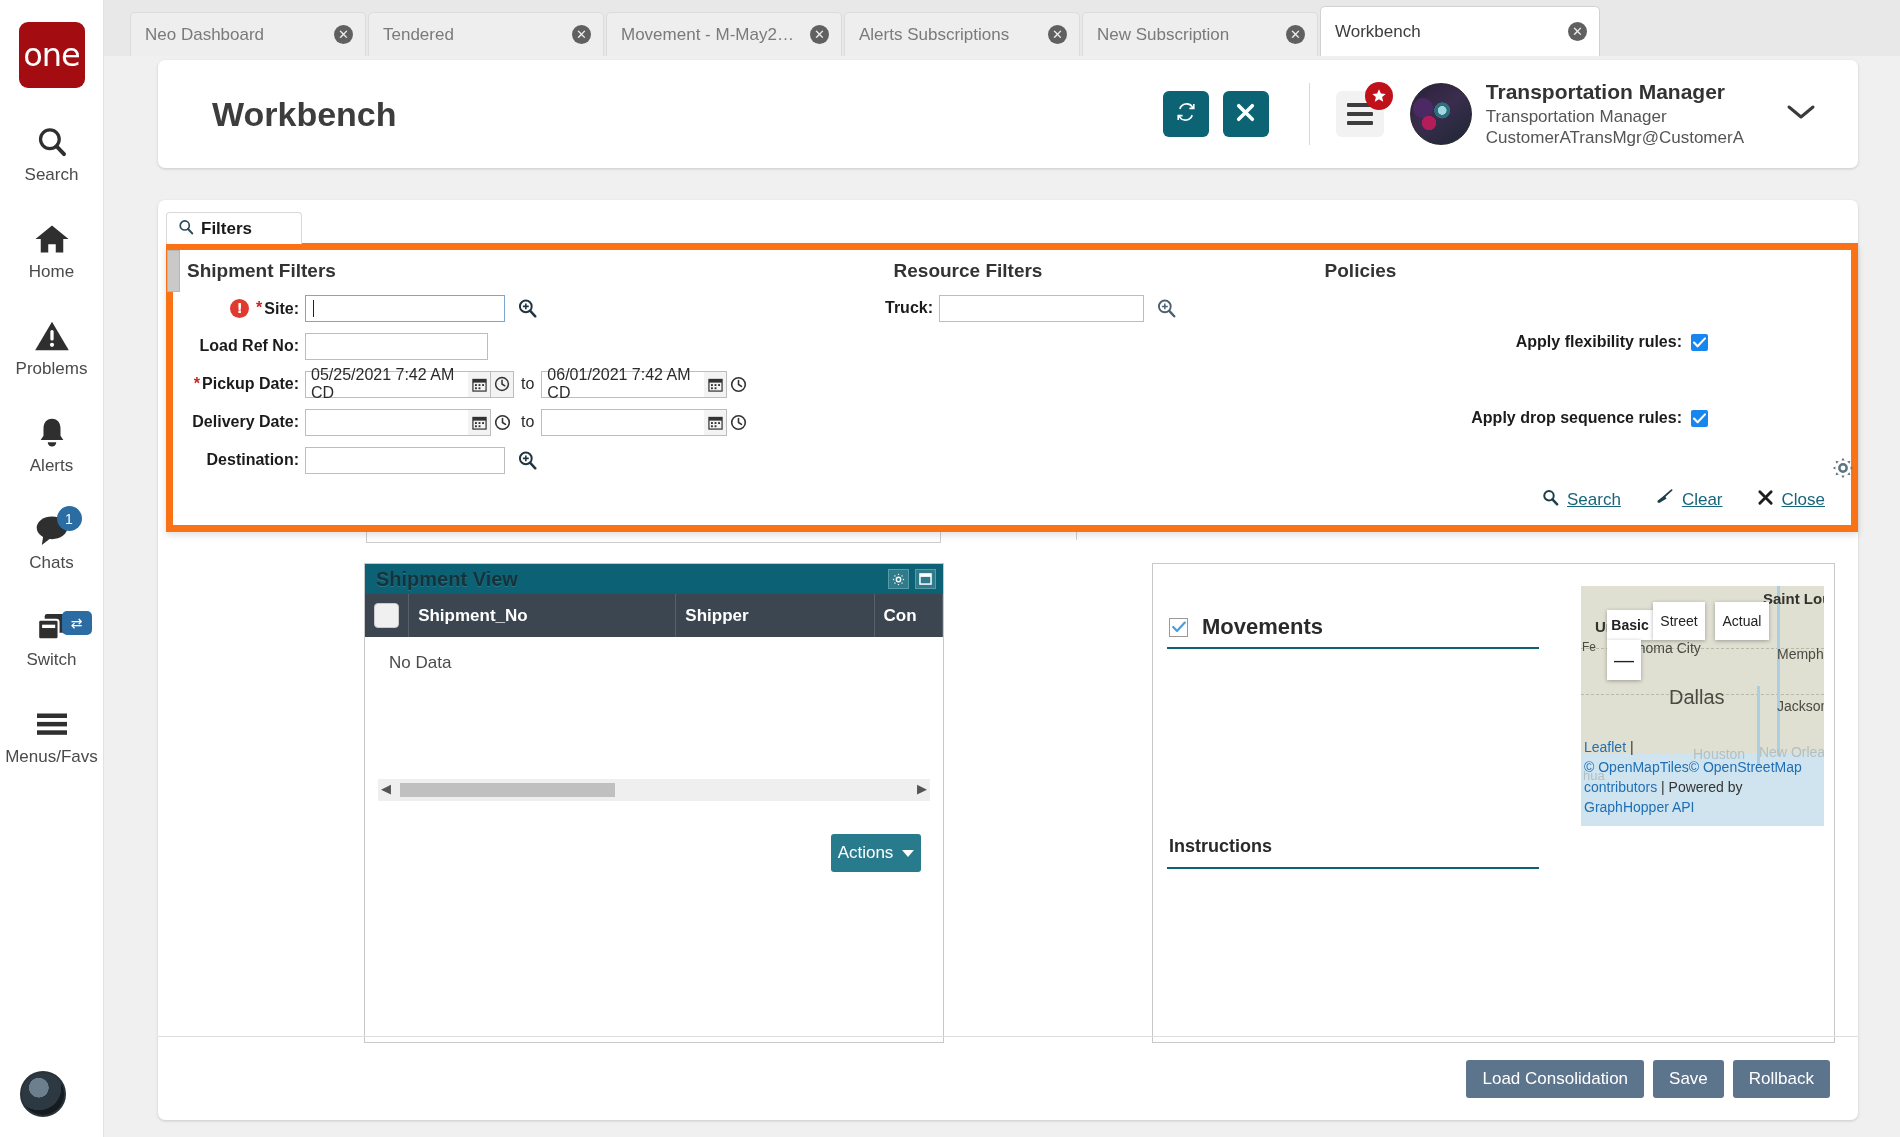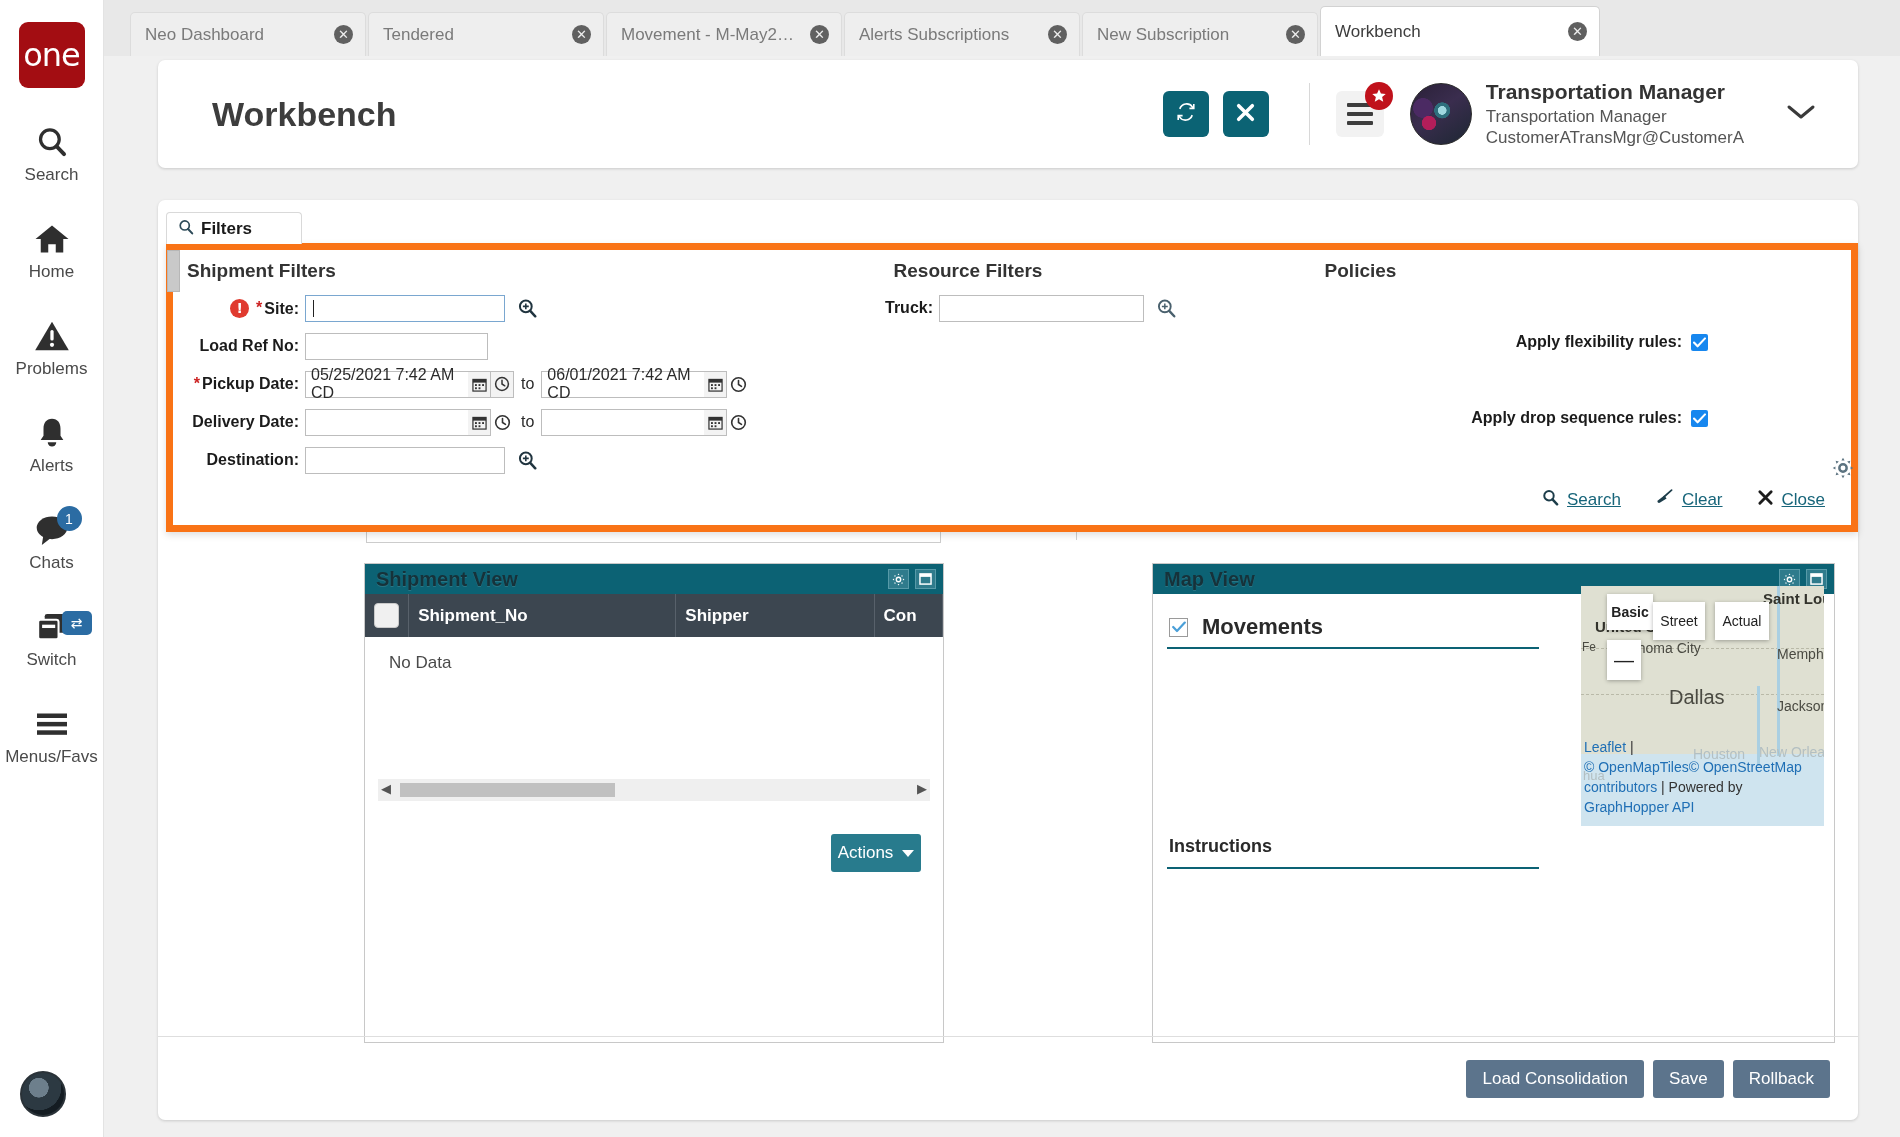--- a/index.html
+++ b/index.html
@@ -497,37 +497,20 @@
         <span>Actions</span>
         <span>
           <svg width="12" height="8" viewBox="0 0 12 8">
               <path d="M0 0 H12 L6 7 Z" fill="#fff"></path>
             </svg>
         </span>
       </div>
     </div>
 
     <div class="panel" style="left:994px; top:363px; width:683px; height:480px;">
-      <div class="panel-head">
-        <span class="panel-title">Map View</span>
-        <span class="panel-head-btns">
-          <span class="phbtn">
-            <svg width="13" height="13" viewBox="0 0 16 16">
-                <circle cx="8" cy="8" r="2.7" fill="none" stroke="#fff" stroke-width="1.7"></circle>
-                <path d="M8 0.7 L9.1 2.6 H6.9 Z M8 15.3 L6.9 13.4 H9.1 Z M0.7 8 L2.6 6.9 V9.1 Z M15.3 8 L13.4 9.1 V6.9 Z M2.8 2.8 L5 3.4 L3.4 5 Z M13.2 13.2 L11 12.6 L12.6 11 Z M13.2 2.8 L12.6 5 L11 3.4 Z M2.8 13.2 L3.4 11 L5 12.6 Z" fill="#fff"></path>
-              </svg>
-          </span>
-          <span class="phbtn">
-            <svg width="13" height="12" viewBox="0 0 14 13">
-                <rect x="1" y="1" width="12" height="11" fill="none" stroke="#fff" stroke-width="1.6"></rect>
-                <rect x="1" y="1" width="12" height="3.2" fill="#fff"></rect>
-              </svg>
-          </span>
-        </span>
-      </div>
 
       <div class="mv-check" style="position:absolute; left:16px; top:50px;">
         <span class="mv-cbx">
           <svg width="14" height="12" viewBox="0 0 14 12">
               <path d="M1.2 6 L5 10 L12.8 1.6" fill="none" stroke="#4a9fd8" stroke-width="2.2" stroke-linecap="round" stroke-linejoin="round"></path>
             </svg>
         </span>
         <span class="mv-lbl">Movements</span>
       </div>
       <div class="mv-rule" style="position:absolute; left:14px; top:83px; width:372px;"></div>
@@ -546,21 +529,21 @@
         <div class="mlbl big" style="left:182px; top:4px;">Saint Loui</div>
         <div class="mlbl" style="left:1px; top:54px;">Fe</div>
         <div class="mlbl" style="left:28px; top:54px; font-size:14px;">Oklahoma City</div>
         <div class="mlbl" style="left:196px; top:60px; font-size:14px;">Memphis</div>
         <div class="mlbl" style="left:88px; top:100px; font-size:20px;">Dallas</div>
         <div class="mlbl" style="left:196px; top:112px; font-size:14px;">Jackson</div>
         <div class="mlbl faint" style="left:112px; top:160px; font-size:14px;">Houston</div>
         <div class="mlbl faint" style="left:178px; top:158px; font-size:14px;">New Orlea</div>
         <div class="mlbl faint" style="left:2px; top:182px; font-size:13px;">hua</div>
 
-        <div class="map-ctrl" style="left:26px; top:8px; width:46px; height:36px; font-weight:bold;">
+        <div class="map-ctrl" style="left:26px; top:24px; width:46px; height:30px; font-weight:bold;">
           <span>Basic</span>
         </div>
         <div class="map-ctrl" style="left:72px; top:16px; width:52px; height:38px;">
           <span>Street</span>
         </div>
         <div class="map-ctrl" style="left:134px; top:16px; width:54px; height:38px;">
           <span>Actual</span>
         </div>
         <div class="map-ctrl" style="left:26px; top:54px; width:34px; height:40px; font-size:20px;">
           <span>—</span>

